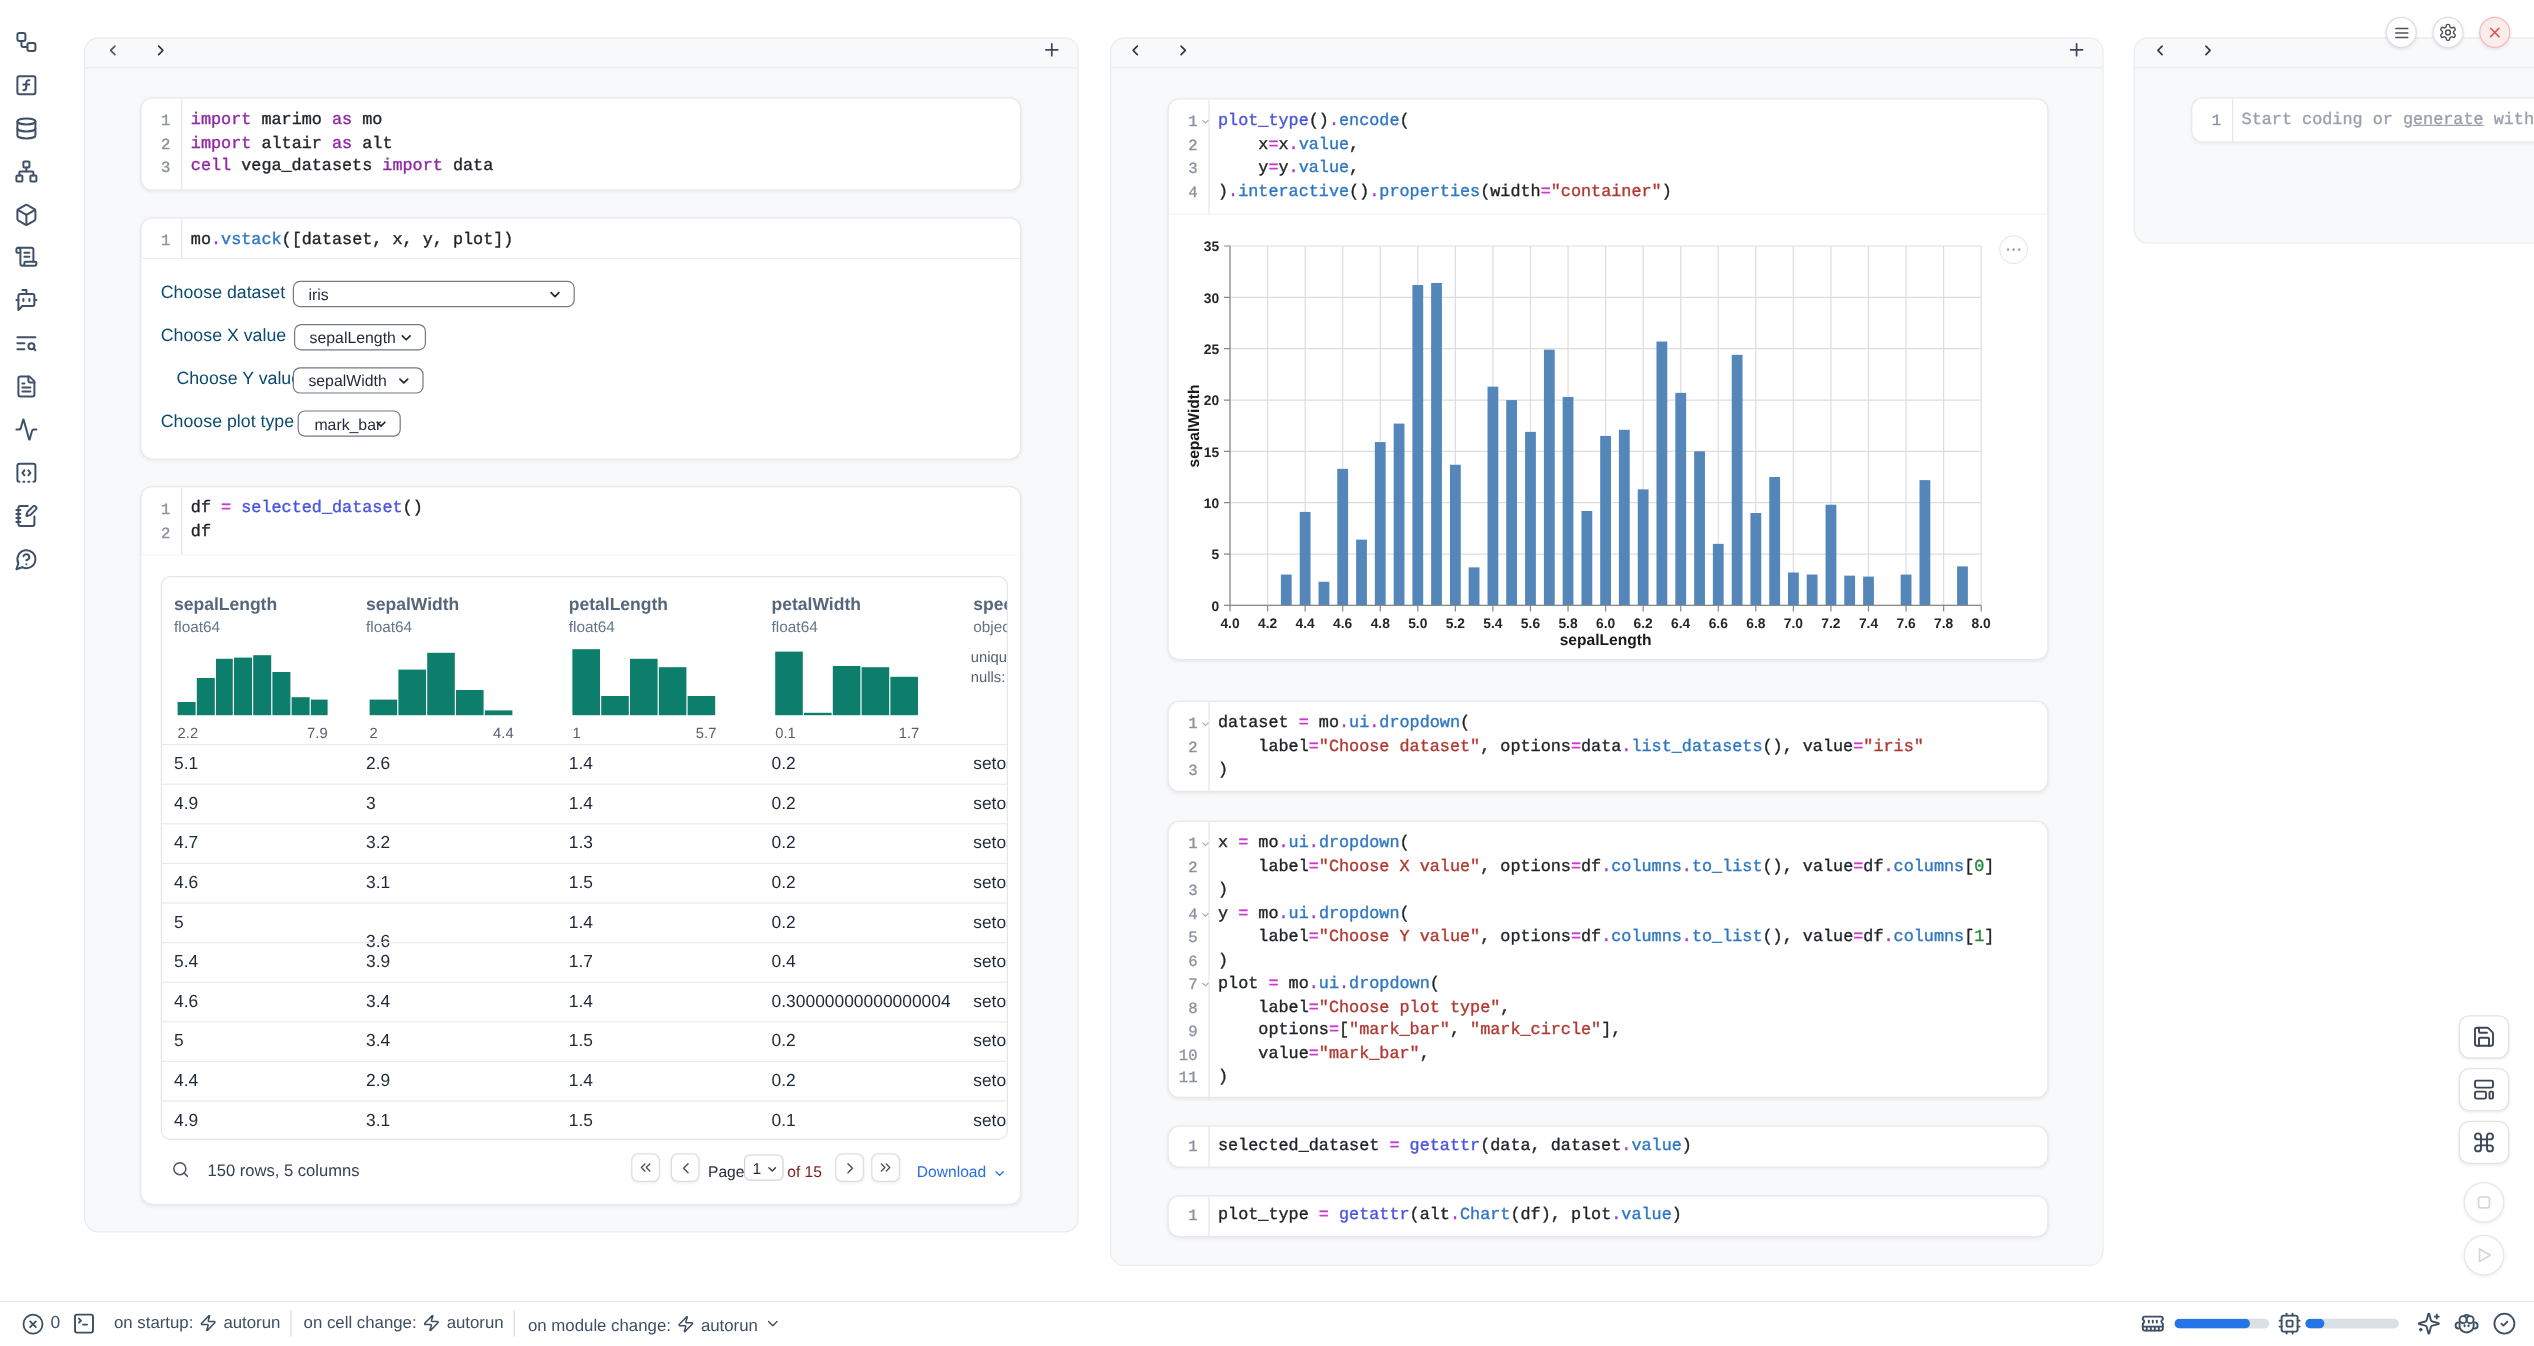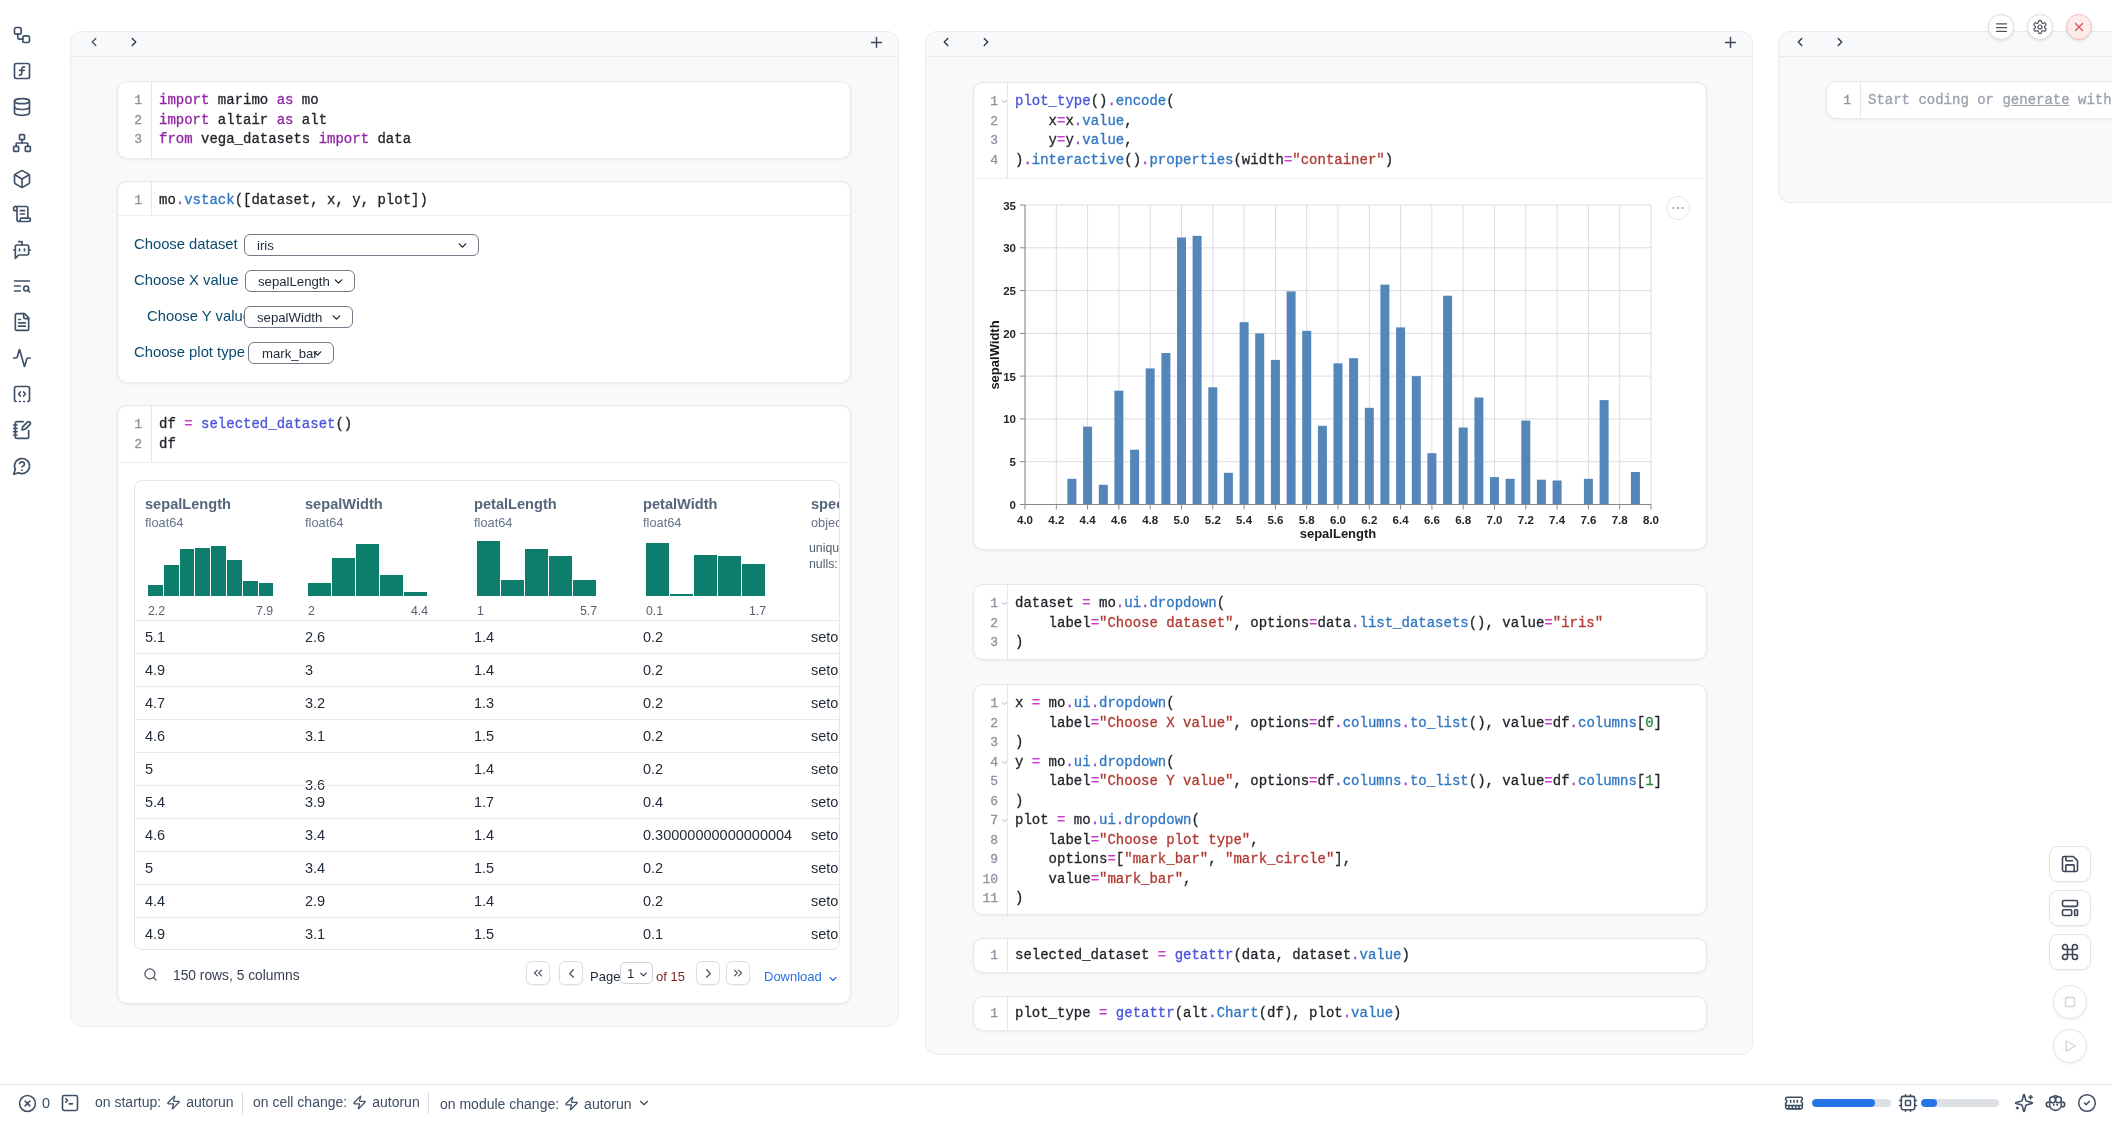--- a/index.html
+++ b/index.html
@@ -138,21 +138,21 @@
       <span style="margin-left:auto;margin-right:13px"><svg width="17" height="17" viewBox="0 0 24 24" fill="none" stroke="#3d4656" stroke-width="2" stroke-linecap="round" stroke-linejoin="round">
           <path d="M5 12h14"></path>
           <path d="M12 5v14"></path>
         </svg></span>
     </div>
     <div class="cell" style="left:46px;top:49px;width:734px;height:78px">
       <div class="codeblock" style="padding:9px 0 8px 0">
         <div class="gutline"></div>
         <div class="cl"><span class="num">1</span><span class="src"><span class="k">import</span> marimo <span class="k">as</span> mo</span></div>
         <div class="cl"><span class="num">2</span><span class="src"><span class="k">import</span> altair <span class="k">as</span> alt</span></div>
-        <div class="cl"><span class="num">3</span><span class="src"><span class="k">from</span> vega_datasets <span class="k">import</span> data</span></div>
+        <div class="cl"><span class="num">3</span><span class="src"><span class="k">cell</span> vega_datasets <span class="k">import</span> data</span></div>
       </div>
     </div>
     <div class="cell" style="left:46px;top:149px;width:734px;height:202px">
       <div class="codeblock" style="padding:9px 0 8px 0">
         <div class="gutline"></div>
         <div class="cl"><span class="num">1</span><span class="src">mo<span class="d">.</span><span class="f">vstack</span>([dataset, x, y, plot])</span></div>
       </div>
       <div class="outp abs" style="left:0;right:0;top:33px;bottom:0">
         <div class="lbl" style="left:16px;top:20px">Choose dataset</div>
         <div class="selbox" style="left:126px;top:18px;width:235px">

